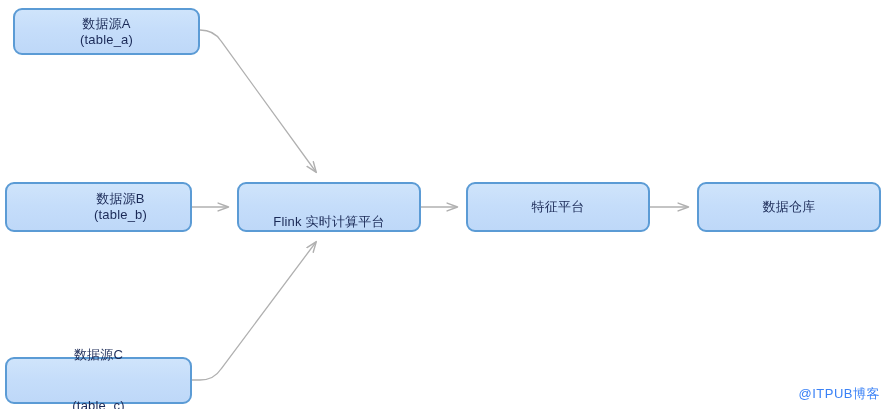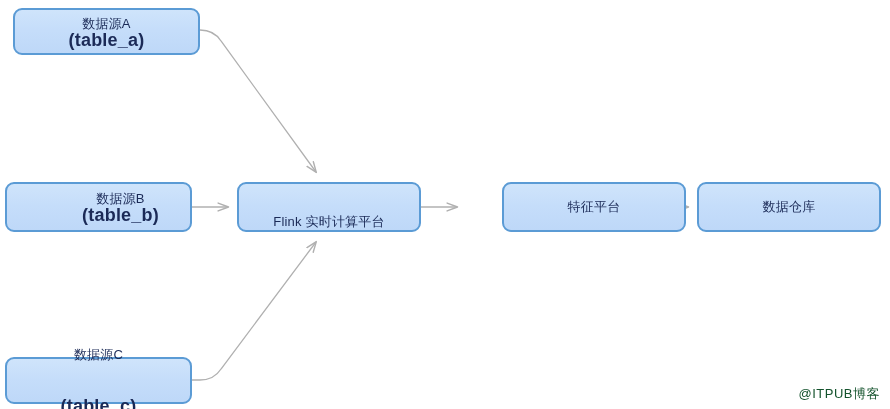--- a/index.html
+++ b/index.html
@@ -35,29 +35,28 @@
     flex-direction: column;
     align-items: center;
     justify-content: center;
     color: #1b2a57;
     font-size: 13px;
     line-height: 16px;
     text-align: center;
     letter-spacing: 0.2px;
   }
   .node .line2 {
-    font-size: 18px;
+    font-size: 13px;
     line-height: 16px;
-    font-weight: bold;
   }
   #watermark {
     position: absolute;
     right: 10px;
     bottom: 6px;
-    color: #14532d;
+    color: #3b82f6;
     font-size: 13px;
     letter-spacing: 0.5px;
     user-select: none;
   }
 </style>
 </head>
 <body>
 
 <div id="canvas">
 
@@ -91,21 +90,21 @@
 
   <div class="node" style="left:5px; top:357px; width:187px; height:47px;gap:35px;">
     <div>数据源C</div>
     <div class="line2">(table_c)</div>
   </div>
 
   <div class="node" style="left:237px; top:182px; width:184px; height:50px;justify-content:flex-end;">
     <div>Flink 实时计算平台</div>
   </div>
 
-  <div class="node" style="left:466px; top:182px; width:184px; height:50px;margin-left:36px;">
+  <div class="node" style="left:466px; top:182px; width:184px; height:50px;">
     <div>特征平台</div>
   </div>
 
   <div class="node" style="left:697px; top:182px; width:184px; height:50px;">
     <div>数据仓库</div>
   </div>
 
   <div id="watermark">@ITPUB博客</div>
 
 </div>

